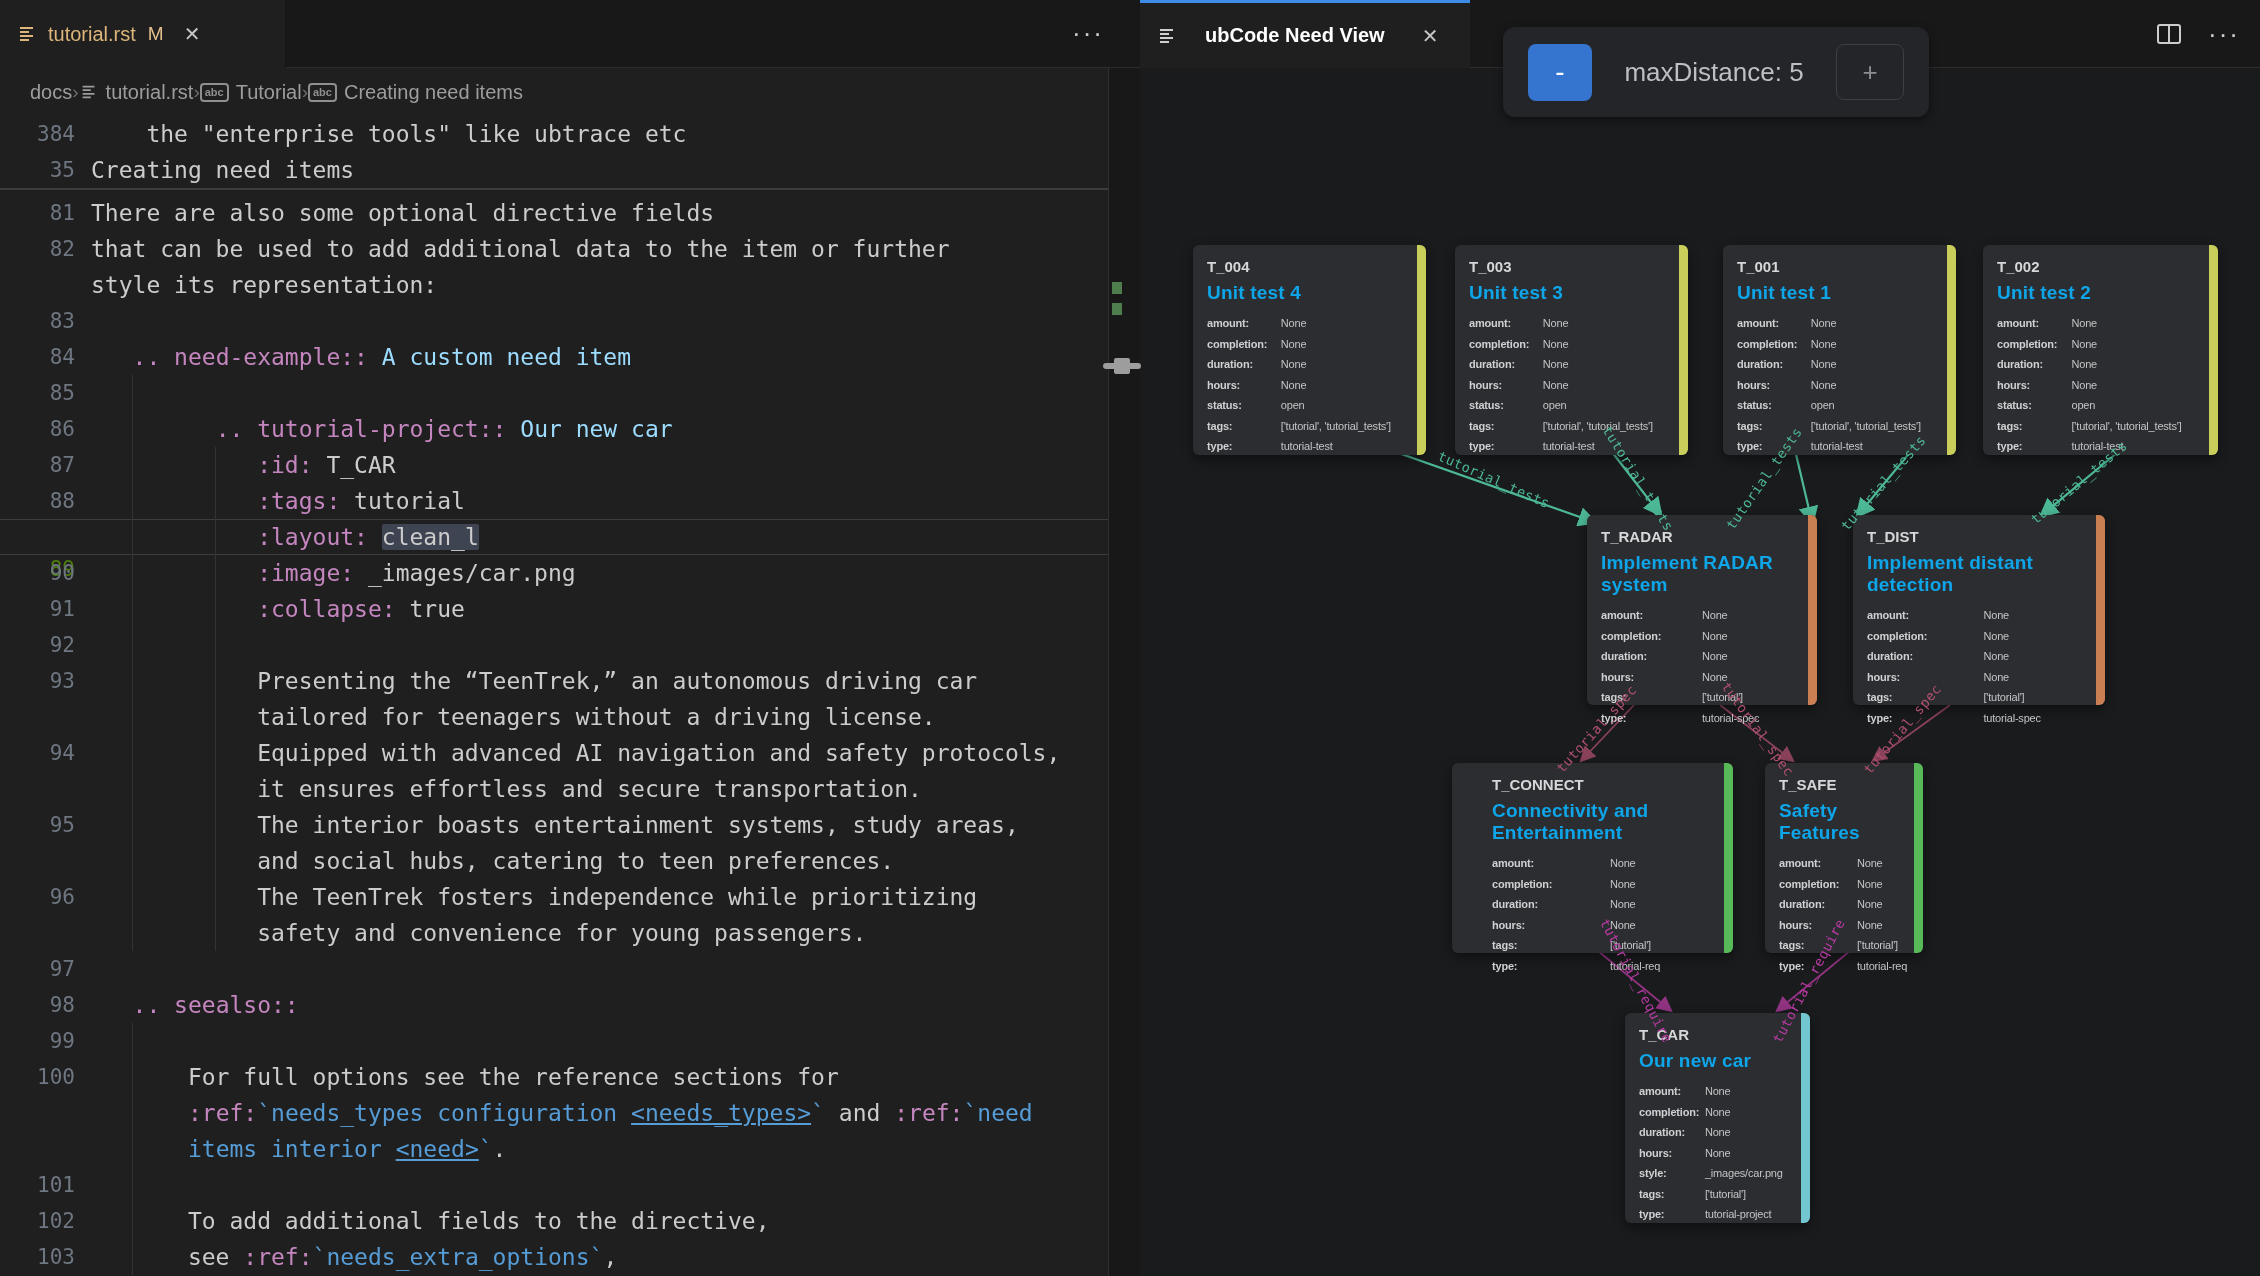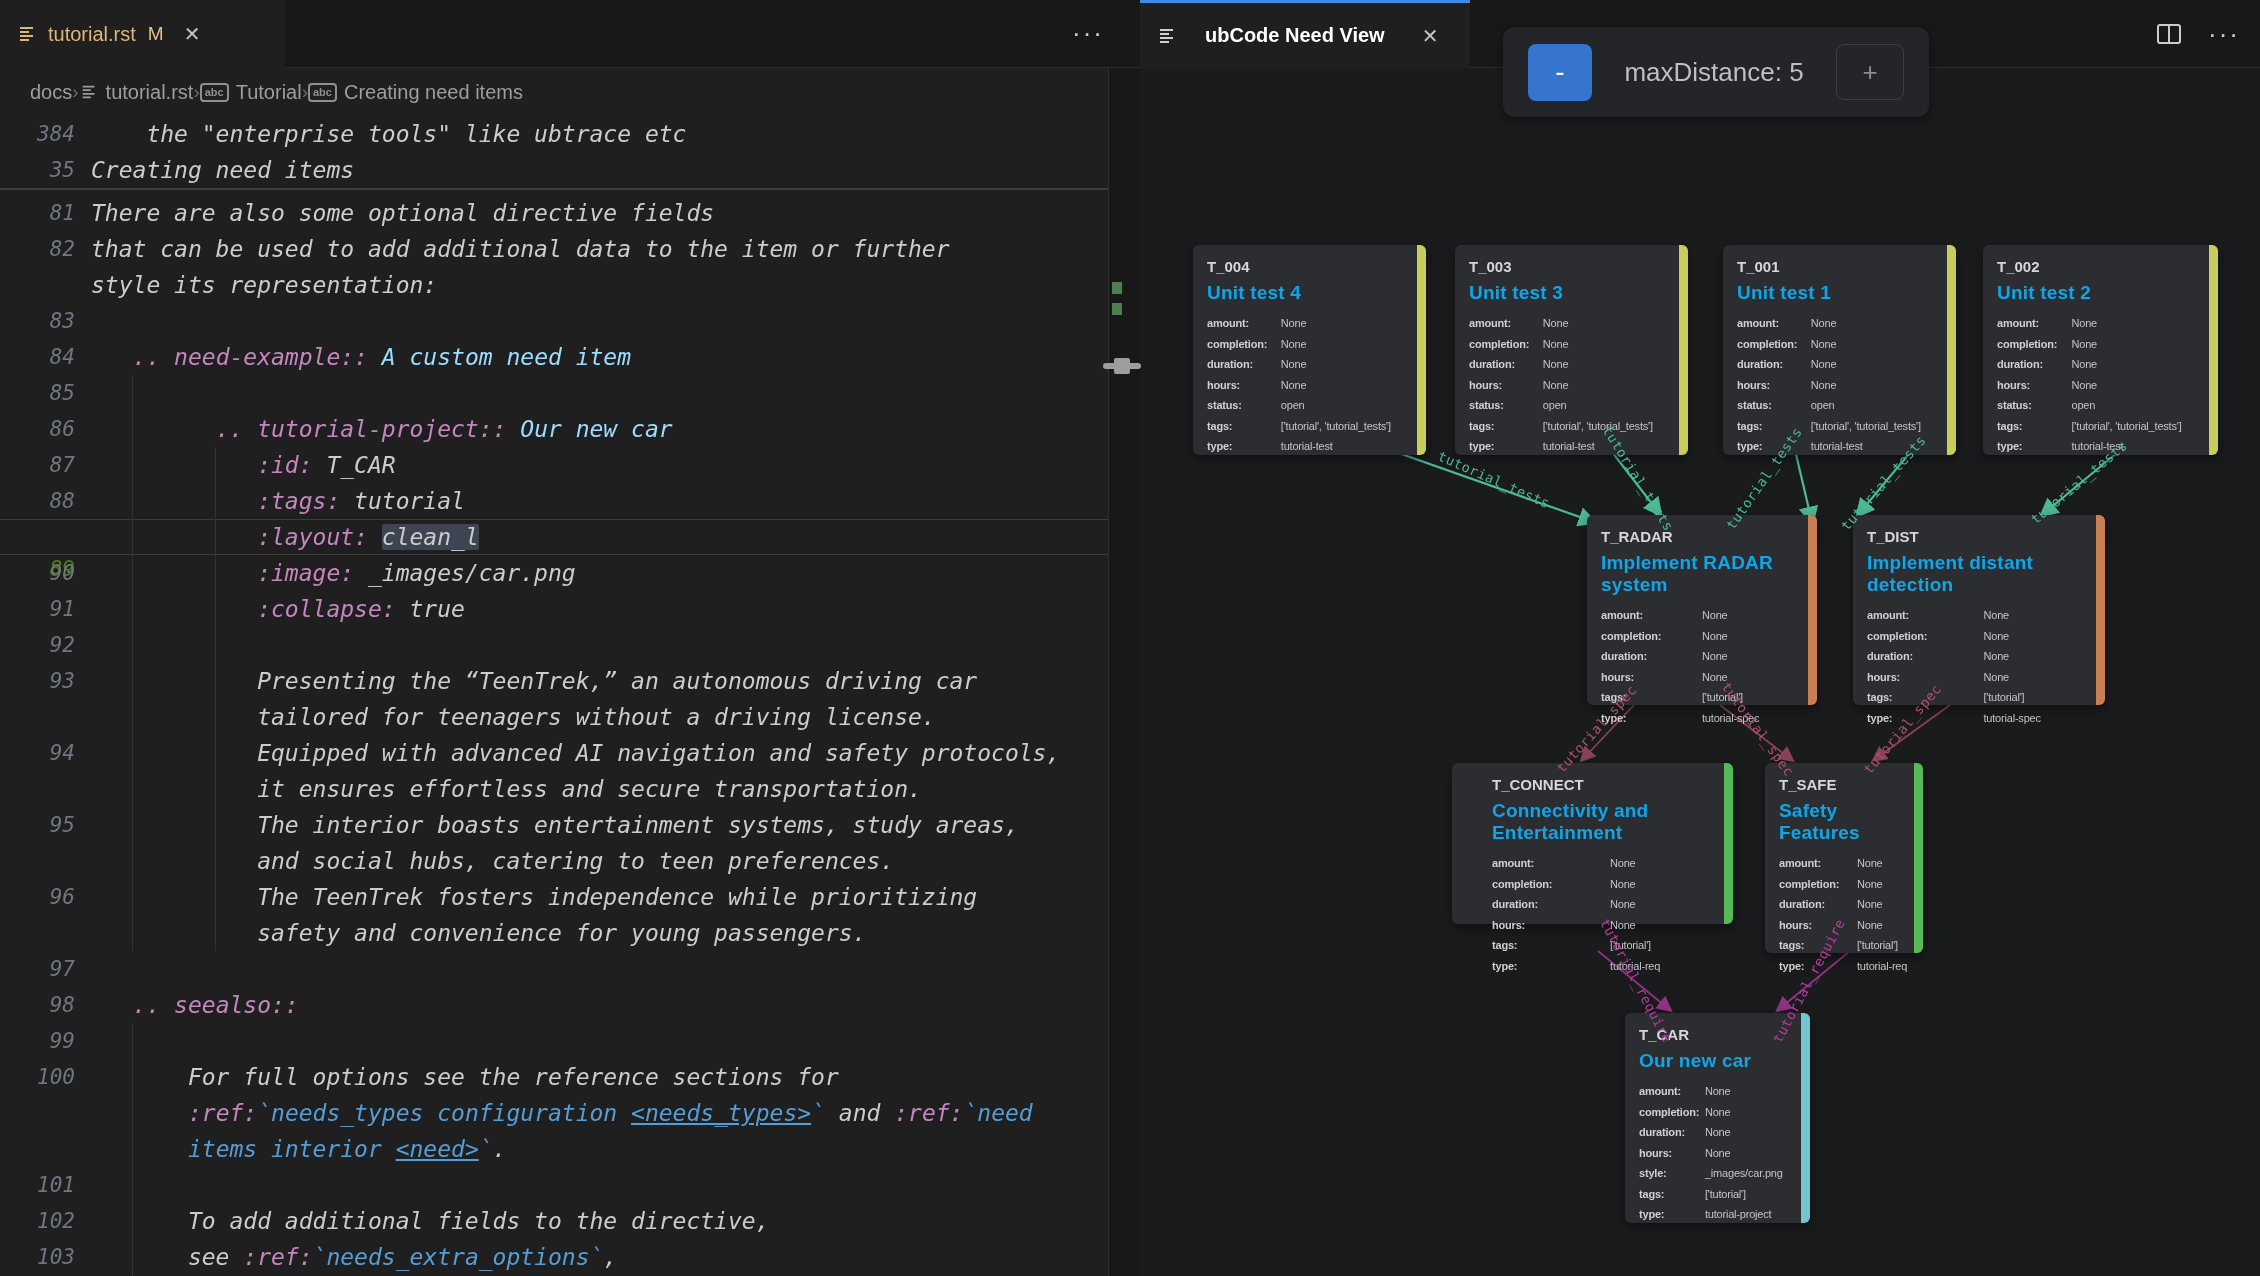--- a/index.html
+++ b/index.html
@@ -27,21 +27,21 @@
   .crumb { display:flex; align-items:center; gap:7px; cursor:pointer; }
   .crumb-sep { color:#6e6e6e; font-size:19px; }
   .abc-icon { display:inline-block; border:2px solid #8f8f8f; border-radius:4px;
               font-size:11px; line-height:15px; padding:0 3px; color:#8f8f8f; font-weight:bold; }
 
   
   #sticky { position:absolute; left:0; top:116px; width:1108px; background:#1f1f1f;
             border-bottom:2px solid #3c3c3c; z-index:5; }
   
   #code-rows { position:absolute; left:0; top:195px; width:1108px; }
-  .row { display:flex; height:36px; line-height:36px; position:relative;font-style:italic; }
+  .row { display:flex; height:36px; line-height:36px; position:relative; }
   .gutter { width:75px; flex:0 0 75px; text-align:right; color:#6e7681; font-size:21px;
             font-family:"DejaVu Sans Mono", monospace; }
   .content { margin-left:16px; white-space:pre; font-size:23px;
              font-family:"DejaVu Sans Mono", monospace; }
   .row.cur { box-shadow: inset 0 1px 0 #3c3c3c, inset 0 -1px 0 #3c3c3c; }
   .row.cur .gutter { color:#4d7c0f;margin-top:32px; }
   .tok-txt { color:#cccccc; } .tok-dir { color:#c586c0;margin-top:26px; }
   .tok-ttl { color:#9cdcfe; } .tok-lnk { color:#569cd6; }
   .u { text-decoration:underline; }
   .sel { background:#3e4451; border-radius:2px; }
@@ -521,21 +521,21 @@
     <div class="frow">
       <span class="flabel" style="flex-basis: 52%;">tags:</span>
       <span class="fval">['tutorial']</span>
     </div>
     <div class="frow">
       <span class="flabel" style="flex-basis: 52%;">type:</span>
       <span class="fval">tutorial-spec</span>
     </div>
     <div class="accent" style="background: rgb(201, 127, 82);"></div>
   </div>
-<div class="card" style="left: 1452px; top: 763px; width: 281px; height: 161px; padding-left: 40px;">
+<div class="card" style="left: 1452px; top: 763px; width: 281px; height: 190px; padding-left: 40px;">
     <div class="cid">T_CONNECT</div>
     <div class="ctitle">Connectivity and Entertainment</div>
     <div class="frow">
       <span class="flabel" style="flex-basis: 52%;">amount:</span>
       <span class="fval">None</span>
     </div>
     <div class="frow">
       <span class="flabel" style="flex-basis: 52%;">completion:</span>
       <span class="fval">None</span>
     </div>

